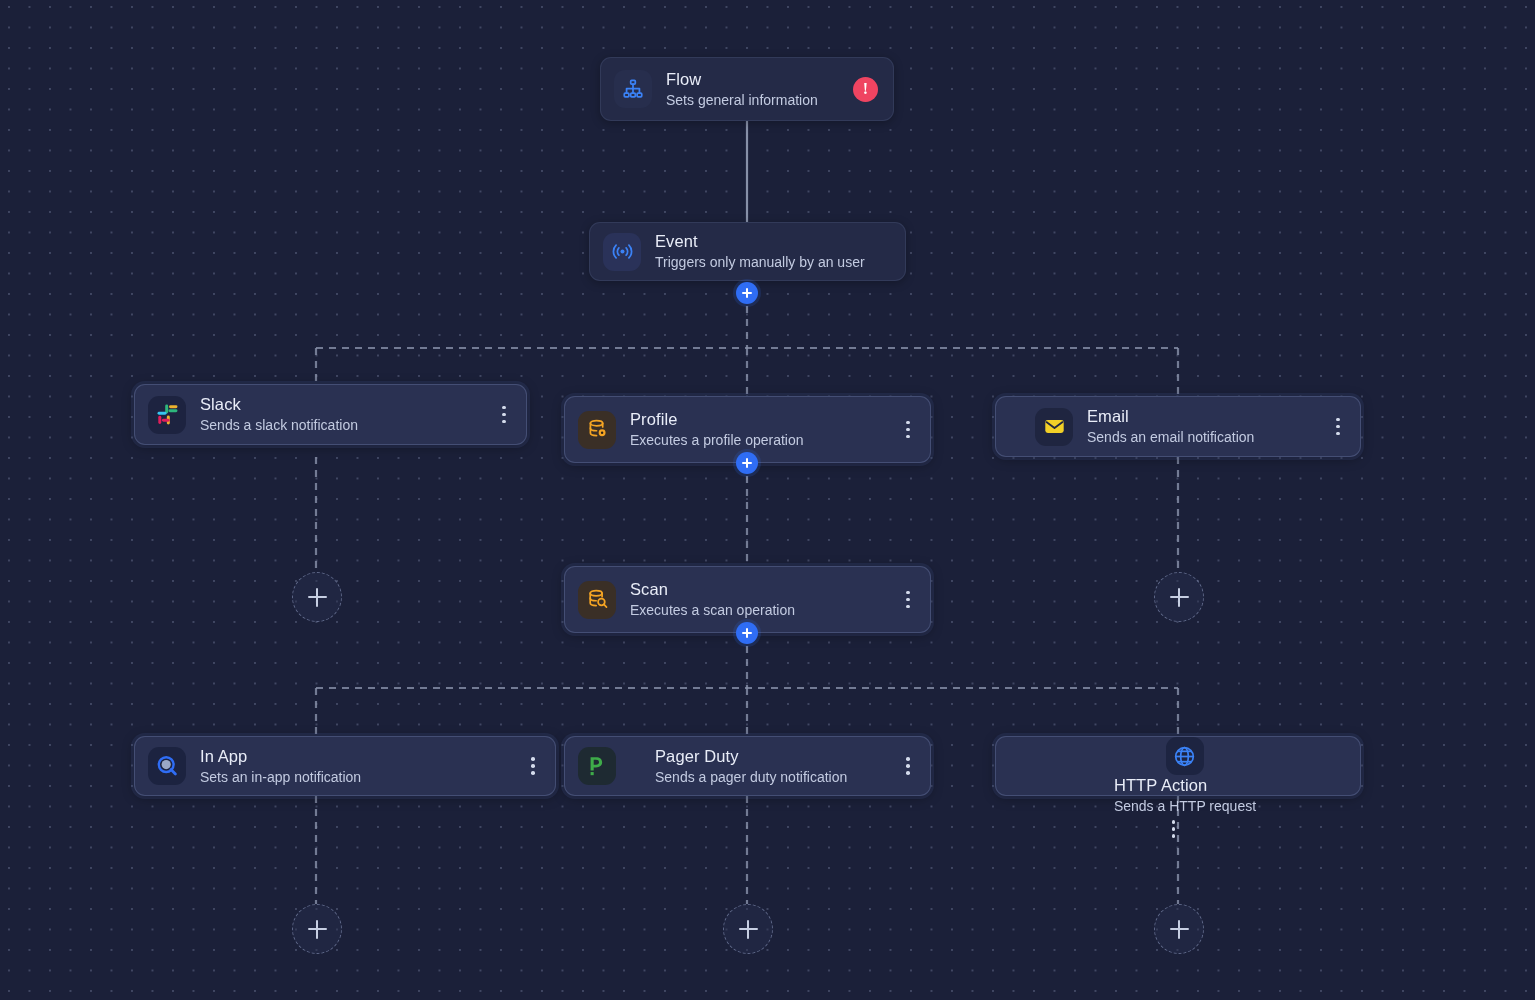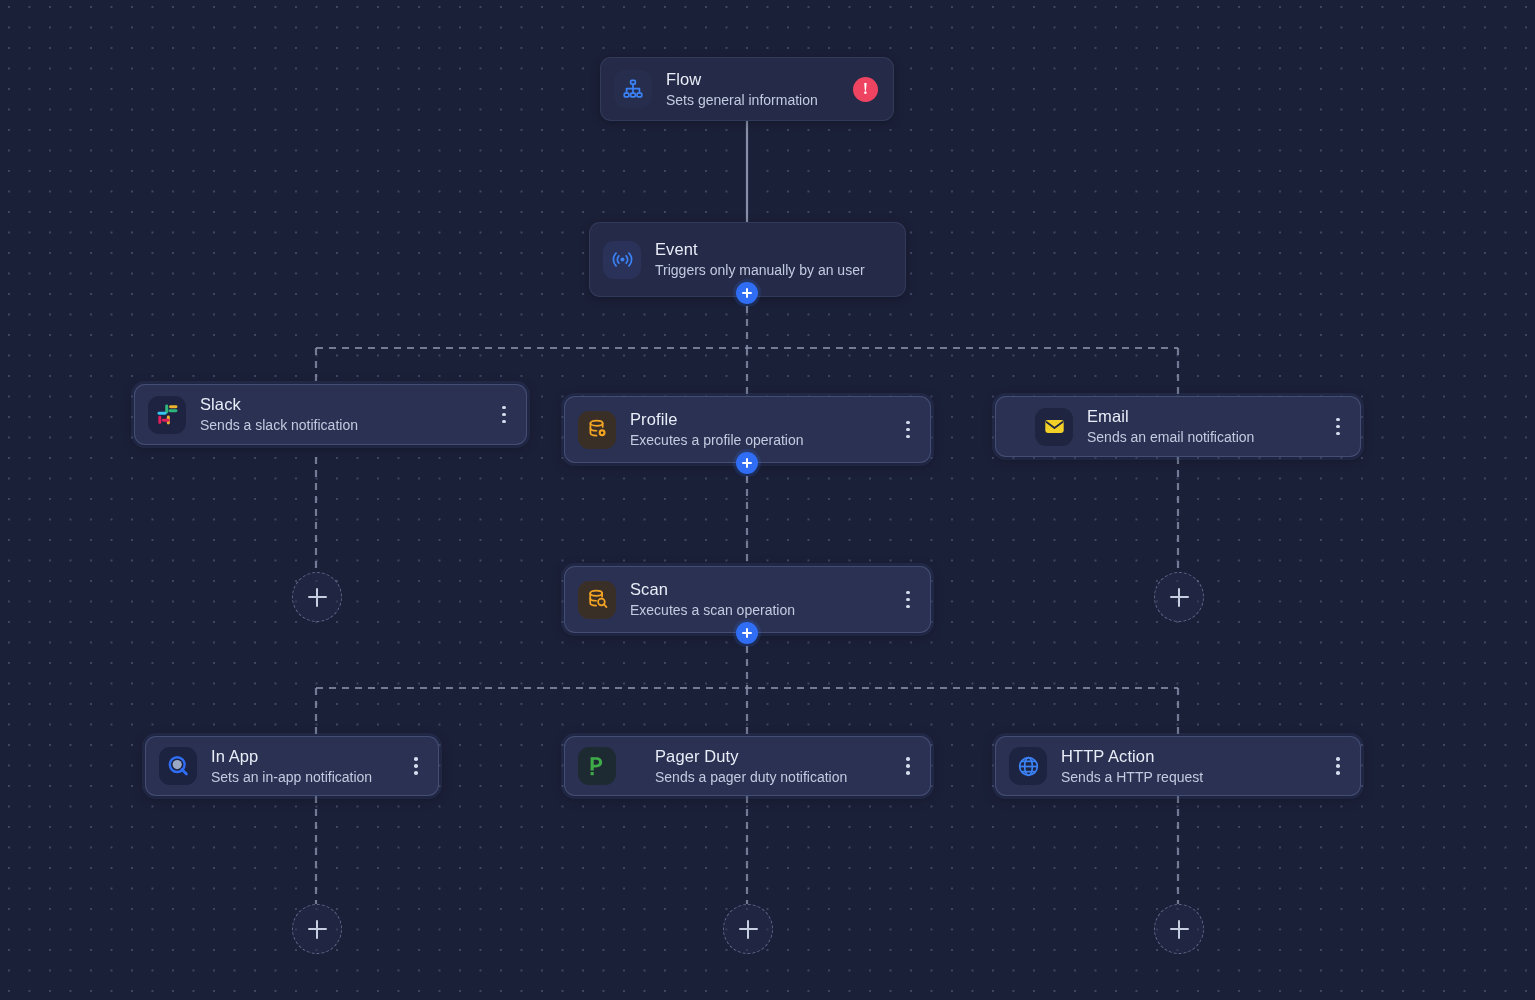--- a/index.html
+++ b/index.html
@@ -215,21 +215,21 @@
       </svg>
     </div>
     <div class="labels">
       <div class="title">Flow</div>
       <div class="subtitle">Sets general information</div>
     </div>
     <div class="spacer"></div>
     <div class="err-badge">!</div>
   </div>
 
-  <div class="node" style="left:589px; top:222px; width:317px; height:75px;">
+  <div class="node" style="left:589px; top:222px; width:317px; height:59px;">
     <div class="icon-box" style="background:#2a3259;">
       <svg class="gi" width="23" height="23" viewBox="0 0 24 24" fill="none" stroke="#3b82f6" stroke-width="1.8" stroke-linecap="round">
         <circle cx="12" cy="12" r="2.1" fill="#3b82f6" stroke="none"></circle>
         <path d="M8.2 8.2a5.4 5.4 0 0 0 0 7.6"></path>
         <path d="M15.8 8.2a5.4 5.4 0 0 1 0 7.6"></path>
         <path d="M5.3 5.3a9.5 9.5 0 0 0 0 13.4"></path>
         <path d="M18.7 5.3a9.5 9.5 0 0 1 0 13.4"></path>
       </svg>
     </div>
     <div class="labels">
@@ -326,21 +326,21 @@
     <div class="spacer"></div>
     <div class="kebab">
       <i></i>
       <i></i>
       <i></i>
     </div>
   </div>
 
   <div class="plus-btn" style="left:736px; top:622px;"></div>
 
-  <div class="node hl" style="left:145px; top:736px; width:294px; height:60px;">
+  <div class="node hl" style="left:134px; top:736px; width:422px; height:60px;">
     <div class="icon-box" style="background:#1c2340;">
       <svg class="gi" width="24" height="24" viewBox="0 0 24 24">
         <circle cx="11.2" cy="10.6" r="7.4" fill="none" stroke="#2f6df5" stroke-width="2.4"></circle>
         <circle cx="11.2" cy="10.6" r="4.6" fill="#9aa8c6"></circle>
         <path d="M16.0 15.6 L20.4 20.0" stroke="#2f6df5" stroke-width="2.8" stroke-linecap="round" fill="none"></path>
       </svg>
     </div>
     <div class="labels">
       <div class="title">In App</div>
       <div class="subtitle">Sets an in-app notification</div>
@@ -366,21 +366,21 @@
       <div class="subtitle">Sends a pager duty notification</div>
     </div>
     <div class="spacer"></div>
     <div class="kebab">
       <i></i>
       <i></i>
       <i></i>
     </div>
   </div>
 
-  <div class="node hl" style="left:995px; top:736px; width:366px; height:60px;">
+  <div class="node hl" style="left:995px; top:736px; width:366px; height:60px;flex-direction:column;">
     <div class="icon-box" style="background:#1d2441;">
       <svg class="gi" width="23" height="23" viewBox="0 0 24 24" fill="none" stroke="#3b82f6" stroke-width="1.8">
         <circle cx="12" cy="12" r="9.2"></circle>
         <ellipse cx="12" cy="12" rx="4.0" ry="9.2"></ellipse>
         <path d="M3.0 12 H21.0"></path>
         <path d="M4.6 6.6 H19.4"></path>
         <path d="M4.6 17.4 H19.4"></path>
       </svg>
     </div>
     <div class="labels">

